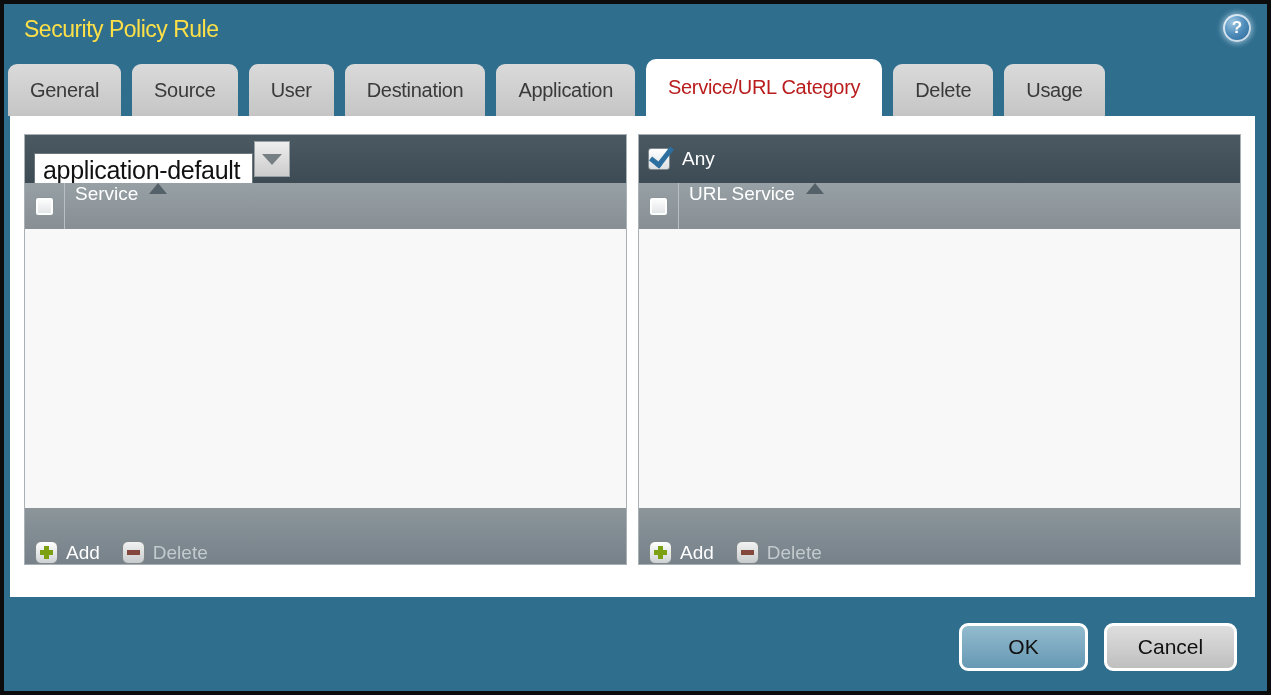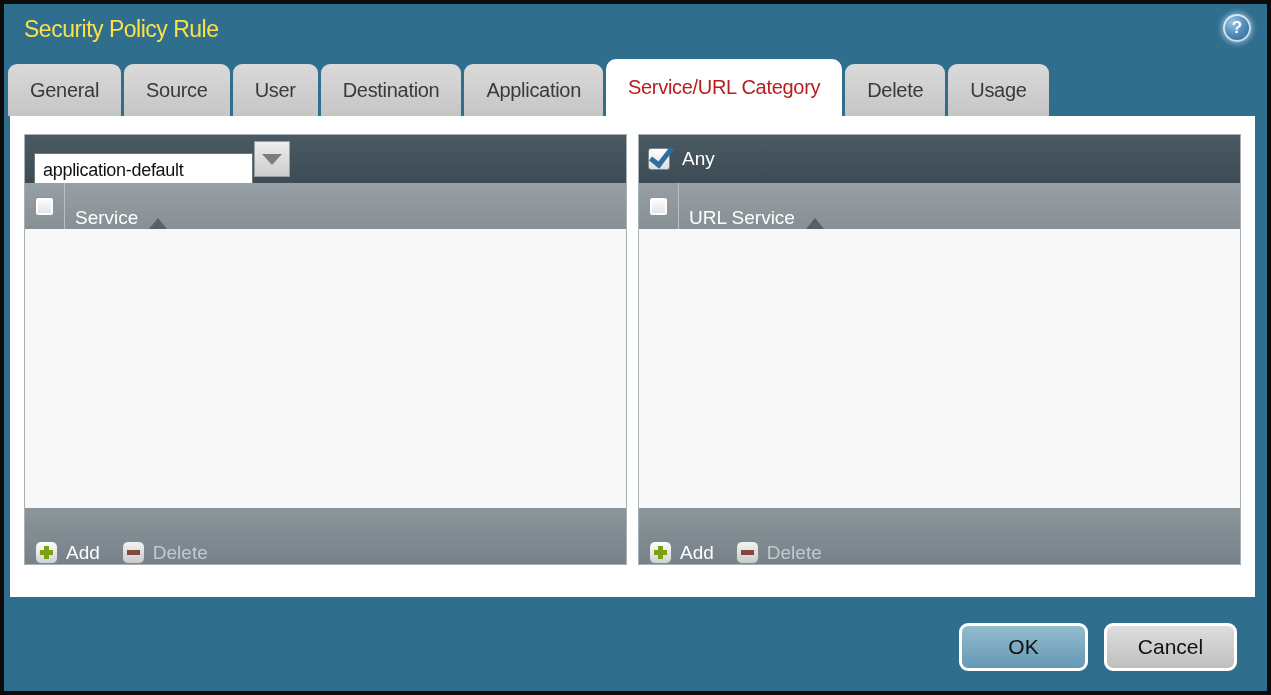--- a/index.html
+++ b/index.html
@@ -17,21 +17,21 @@
     position: absolute; right: 16px; top: 10px; width: 28px; height: 28px;
     border-radius: 50%; cursor: pointer;
     background: radial-gradient(circle at 35% 30%, #9cc6e2 0%, #4f8cba 45%, #1d5d8f 100%);
     box-shadow: 0 0 5px 2px rgba(190,220,240,0.55), inset 0 0 0 2px rgba(255,255,255,0.75);
     color: #ffffff; font-size: 17px; font-weight: bold;
     display: flex; align-items: center; justify-content: center;
   }
   
   .tabs {
     position: absolute; left: 4px; top: 60px; height: 52px;
-    display: flex; align-items: flex-end; gap: 3px; z-index: 2;
+    display: flex; align-items: flex-end; gap: 11px; z-index: 2;
   }
   .tab {
     height: 52px; line-height: 52px; padding: 0 22px;
     background: linear-gradient(#dadada, #c5c5c5);
     border-radius: 9px 9px 0 0;
     color: #3a3a3a; font-size: 20px; letter-spacing: -0.3px;
     cursor: pointer; white-space: nowrap;
   }
   .tab.active {
     background: #ffffff; color: #b91c1c; height: 57px; line-height: 57px;
@@ -47,21 +47,21 @@
   .panel {
     flex: 1; height: 431px; display: flex; flex-direction: column;
     border: 1px solid #aab1b5;
   }
   .panel-topbar {
     height: 48px; background: linear-gradient(#4a5962, #3d4b54);
     display: flex; align-items: center; padding: 0 9px; flex: none;
   }
   .panel-header {
     height: 46px; background: linear-gradient(#97a0a5, #878f94);
-    display: flex; align-items: flex-end; color: #ffffff; font-size: 19px; flex: none;
+    display: flex; align-items: flex-start; color: #ffffff; font-size: 19px; flex: none;
   }
   .checkbox-cell {
     width: 40px; align-self: stretch; flex: none;
     display: flex; align-items: center; justify-content: center;
     border-right: 1px solid #b9bfc3;
   }
   .checkbox {
     width: 19px; height: 19px; border-radius: 3px; cursor: pointer;
     background: linear-gradient(#ffffff, #dfe2e4);
     border: 1px solid #8d969b;
@@ -93,21 +93,21 @@
   .minus-icon::before {
     content: ""; position: absolute; background: #83483b;
     left: 4px; top: 8px; width: 13px; height: 5px;
   }
   .footer-label-on { color: #ffffff; margin-right: 14px; }
   .footer-label-off { color: #c3cacd; }
   
   .combo { display: flex; align-items: center; }
   .combo-value {
     width: 219px; height: 34px; background: #ffffff; border: 1px solid #6d777c;
-    color: #111111; font-size: 18px; line-height: 32px; padding-left: 8px;
+    color: #111111; font-size: 25px; line-height: 32px; padding-left: 8px;
     letter-spacing: -0.3px; cursor: text; overflow: hidden; white-space: nowrap; margin-top: 22px;
   }
   .combo-btn {
     width: 36px; height: 36px; margin-left: 1px; cursor: pointer;
     background: linear-gradient(#eeeeee, #cccccc); border: 1px solid #98a0a4;
     display: flex; align-items: center; justify-content: center;
   }
   .combo-arrow {
     width: 0; height: 0;
     border-left: 10px solid transparent; border-right: 10px solid transparent;

